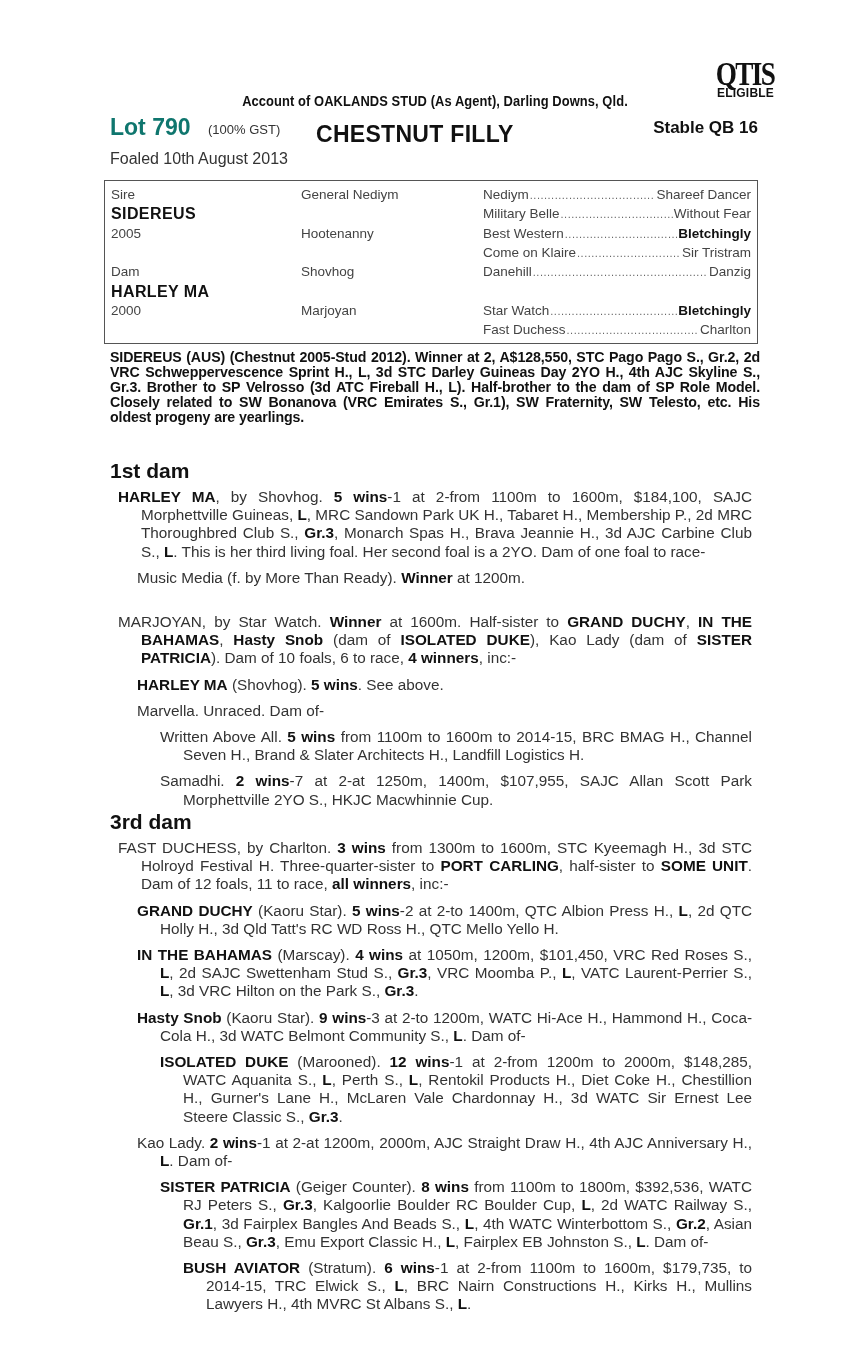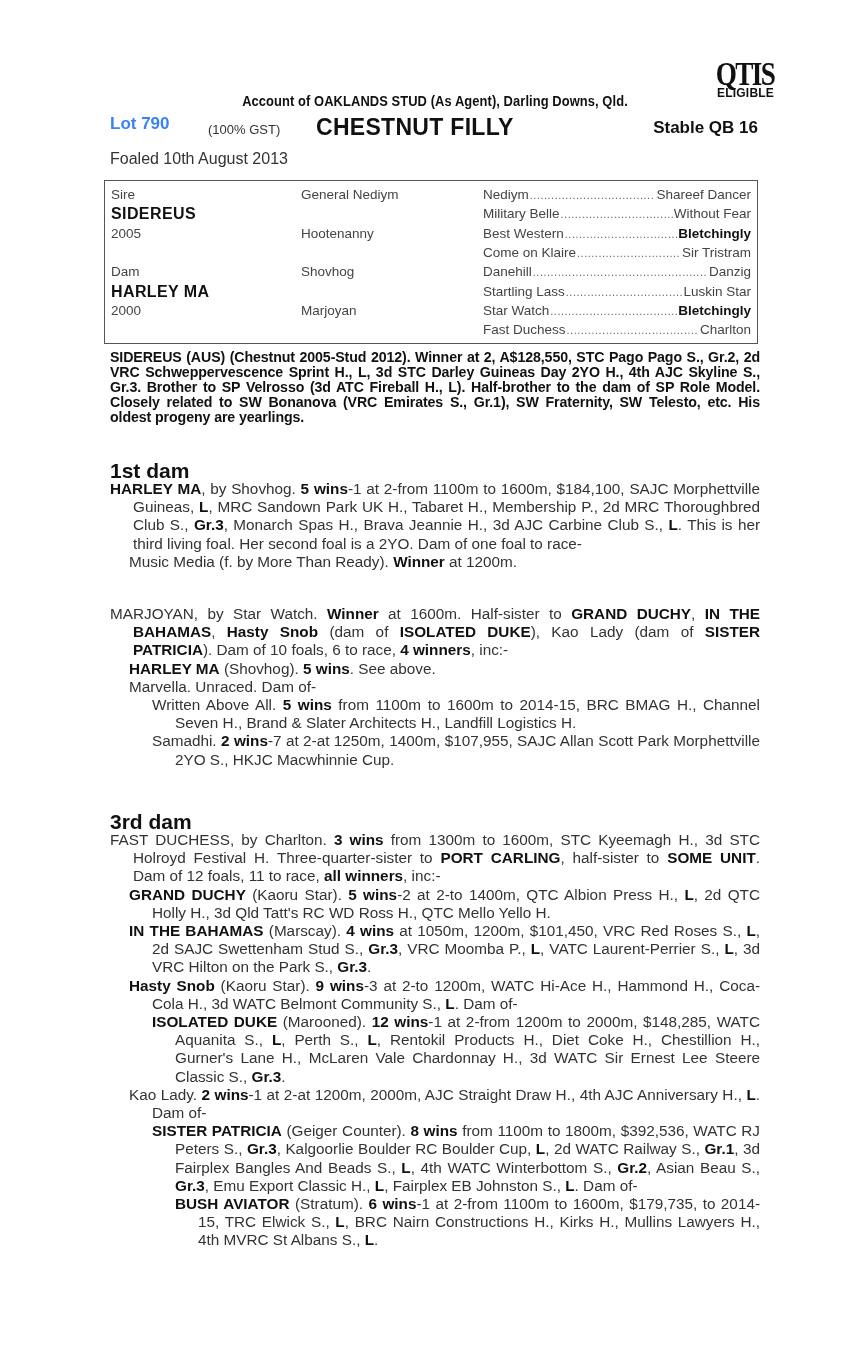--- a/index.html
+++ b/index.html
@@ -73,34 +73,34 @@
       left: 0;
       top: 56px;
       width: 650px;
       height: 28px;
     }
     .lot-label {
       position: absolute;
       left: 0;
       top: 0;
       font-weight: bold;
-      font-size: 17px;
-      color: #3b82f6;
+      font-size: 23px;
+      color: #0f766e;
     }
     .gst {
       position: absolute;
       left: 98px;
       top: 8px;
       font-size: 13px;
       color: #333;
     }
     .sex-color {
       position: absolute;
       left: 206px;
-      top: 0;
+      top: 7px;
       font-weight: bold;
       font-size: 23px;
       color: #111;
       letter-spacing: 0.3px;
     }
     .stable {
       position: absolute;
       right: 2px;
       top: 4px;
       font-weight: bold;
@@ -222,21 +222,21 @@
     }
     .section-heading {
       font-weight: bold;
       font-size: 21px;
       color: #111;
       margin: 0;
       line-height: 18px;
     }
     .para {
       text-align: justify;
-      margin: 0;
+      margin: 8px;
     }
     .b {
       font-weight: bold;
       color: #111;
     }
     .hang0 { padding-left: 23px; text-indent: -23px; }
     .hang1 { padding-left: 42px; text-indent: -23px; }
     .hang2 { padding-left: 65px; text-indent: -23px; }
     .hang3 { padding-left: 88px; text-indent: -23px; }
   </style>
@@ -305,25 +305,20 @@
         <span class="ped-col2"></span>
         <span class="ped-col3">
           <span class="l">Come on Klaire</span>
           <span class="dots"></span>
           <span class="r">Sir Tristram</span>
         </span>
       </div>
       <div class="ped-row" style="top: 101px;">
         <span class="ped-col1 big">HARLEY MA</span>
         <span class="ped-col2"></span>
-        <span class="ped-col3">
-          <span class="l">Startling Lass</span>
-          <span class="dots"></span>
-          <span class="r">Luskin Star</span>
-        </span>
       </div>
       <div class="ped-row" style="top: 120px;">
         <span class="ped-col1">2000</span>
         <span class="ped-col2">Marjoyan</span>
         <span class="ped-col3">
           <span class="l">Star Watch</span>
           <span class="dots"></span>
           <span class="r bold">Bletchingly</span>
         </span>
       </div>

